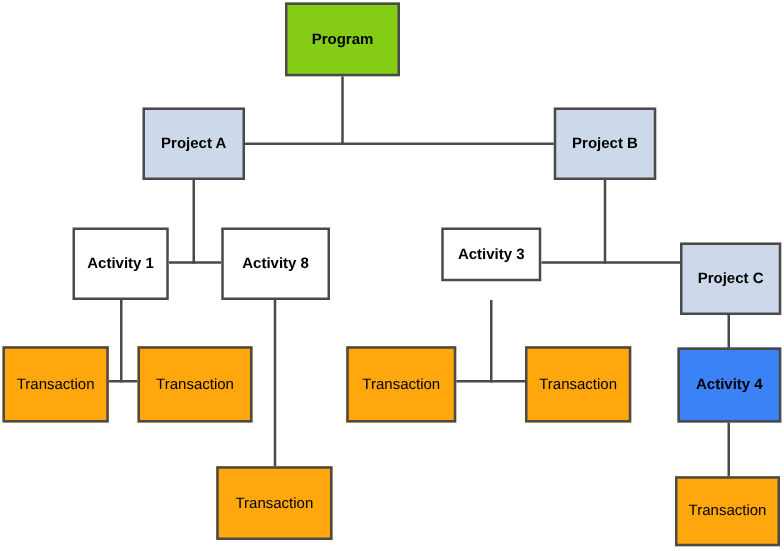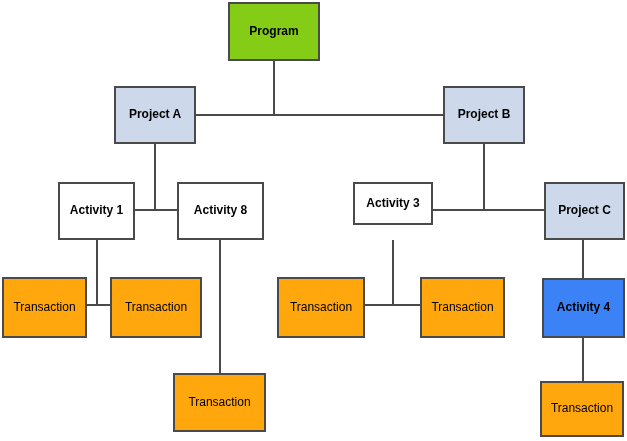--- a/index.html
+++ b/index.html
@@ -46,21 +46,21 @@
   <div class="line" style="left: 582px; top: 338px; width: 2px; height: 43px; background-color: rgb(74, 74, 74);"></div>
 
   <div class="node bold" style="left: 228px; top: 2px; width: 92px; height: 59px; background-color: #84cc16;">Program</div>
 
   <div class="node bold" style="left: 114px; top: 86px; width: 82px; height: 58px; background-color: rgb(205, 217, 235);">Project A</div>
   <div class="node bold" style="left: 443px; top: 86px; width: 82px; height: 58px; background-color: rgb(205, 217, 235); text-align: right;">Project B</div>
 
   <div class="node bold" style="left: 58px; top: 182px; width: 77px; height: 58px; background-color: rgb(255, 255, 255);">Activity 1</div>
   <div class="node bold" style="left: 177px; top: 182px; width: 87px; height: 58px; background-color: rgb(255, 255, 255);">Activity 8</div>
   <div class="node bold" style="left: 353px; top: 182px; width: 80px; height: 43px; background-color: rgb(255, 255, 255);">Activity 3</div>
-  <div class="node bold" style="left: 544px; top: 182px; width: 81px; height: 58px; background-color: rgb(205, 217, 235);">Project C</div>
+  <div class="node bold" style="left: 544px; top: 194px; width: 81px; height: 58px; background-color: rgb(205, 217, 235);">Project C</div>
 
   <div class="node" style="left: 2px; top: 277px; width: 85px; height: 61px; background-color: rgb(255, 167, 13);">Transaction</div>
   <div class="node" style="left: 110px; top: 277px; width: 92px; height: 61px; background-color: rgb(255, 167, 13);">Transaction</div>
   <div class="node" style="left: 277px; top: 277px; width: 88px; height: 61px; background-color: rgb(255, 167, 13);">Transaction</div>
   <div class="node" style="left: 420px; top: 277px; width: 85px; height: 61px; background-color: rgb(255, 167, 13);">Transaction</div>
   <div class="node bold" style="left: 542px; top: 278px; width: 83px; height: 60px; background-color: #3b82f6;">Activity 4</div>
 
   <div class="node" style="left: 173px; top: 373px; width: 93px; height: 59px; background-color: rgb(255, 167, 13);">Transaction</div>
   <div class="node" style="left: 540px; top: 381px; width: 84px; height: 56px; background-color: rgb(255, 167, 13);">Transaction</div>
 

